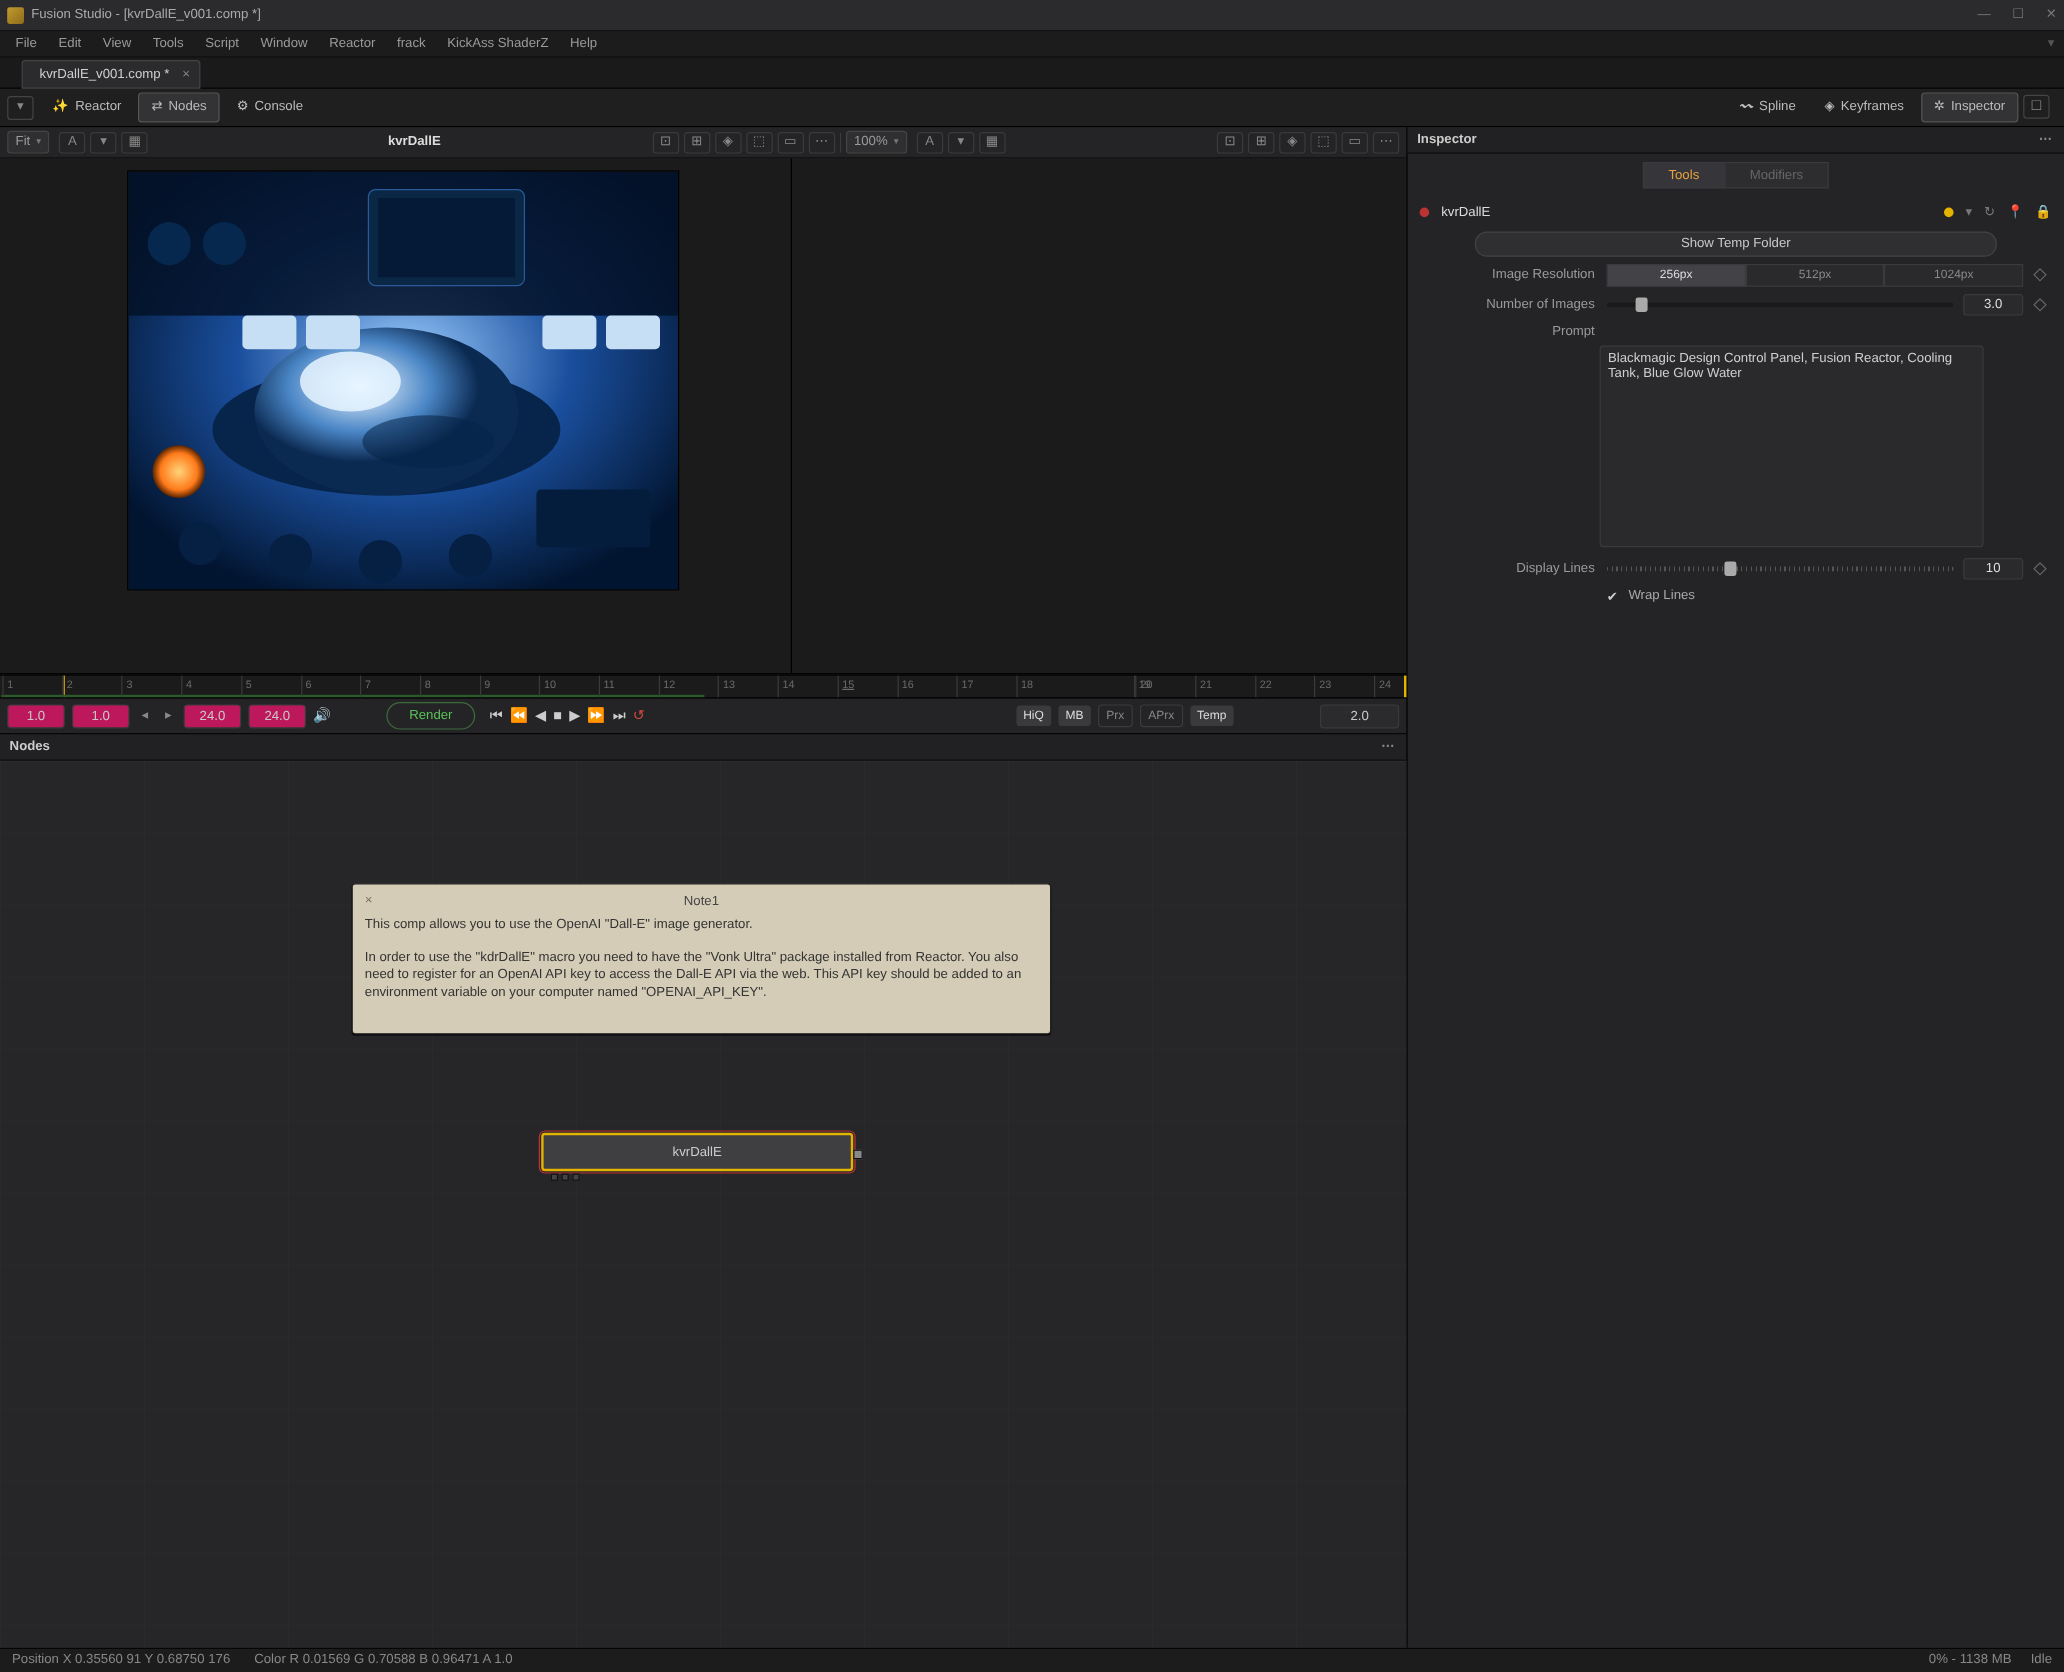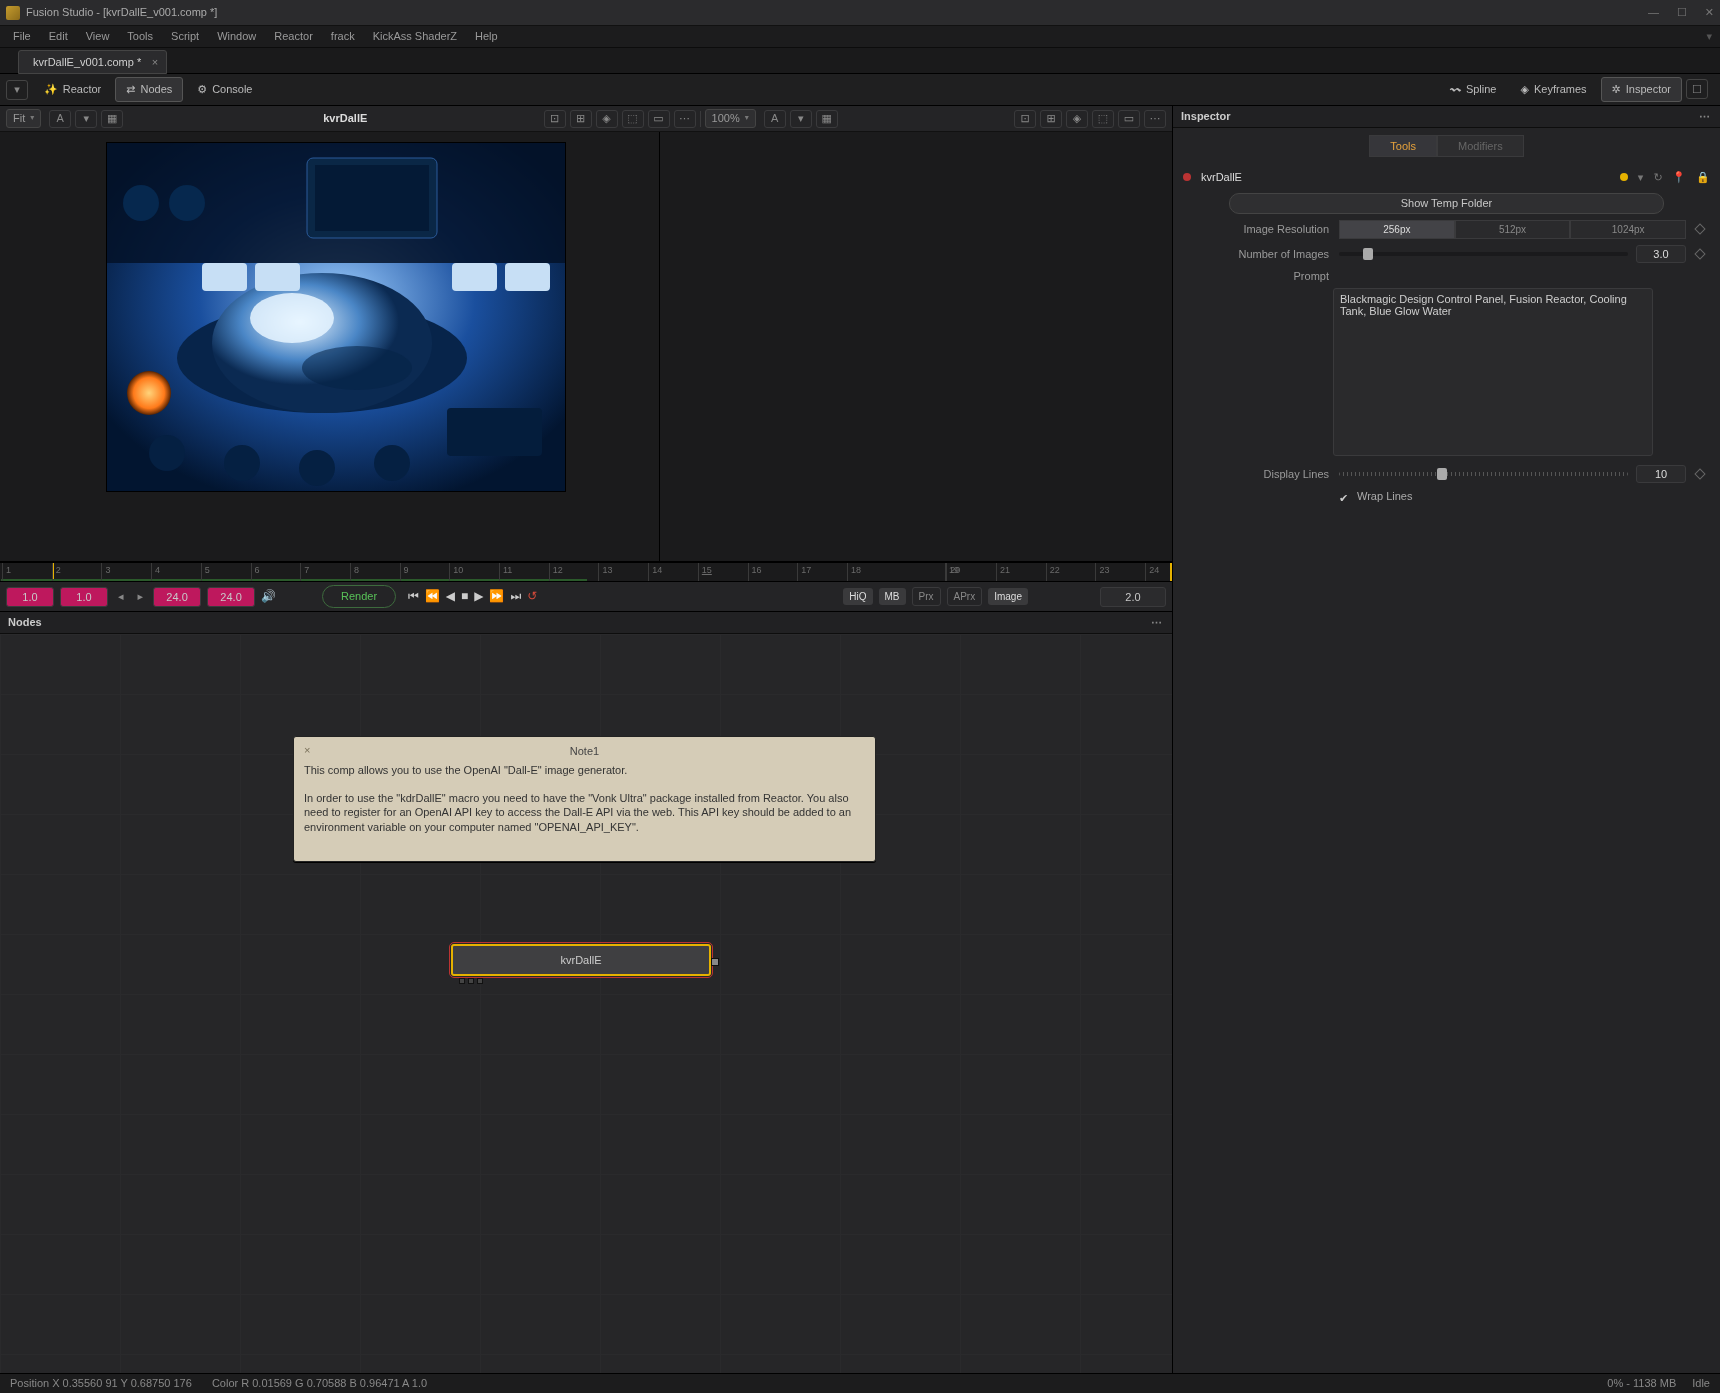--- a/index.html
+++ b/index.html
@@ -286,21 +286,21 @@
       <span class="tb">■</span>
       <span class="tb">▶</span>
       <span class="tb">⏩</span>
       <span class="tb">⏭</span>
       <span class="tb loop">↺</span>
       <span style="flex:1"></span>
       <span class="pill">HiQ</span>
       <span class="pill">MB</span>
       <span class="pill off">Prx</span>
       <span class="pill off">APrx</span>
-      <span class="pill">Image</span>
+      <span class="pill">Temp</span>
       <span style="width:60px"></span>
       <div class="numf wide">2.0</div>
     </div>
 
     <div class="panelhead">
       <span>Nodes</span>
       <span class="dots">⋯</span>
     </div>
     <div class="flow">
       <div class="note">

